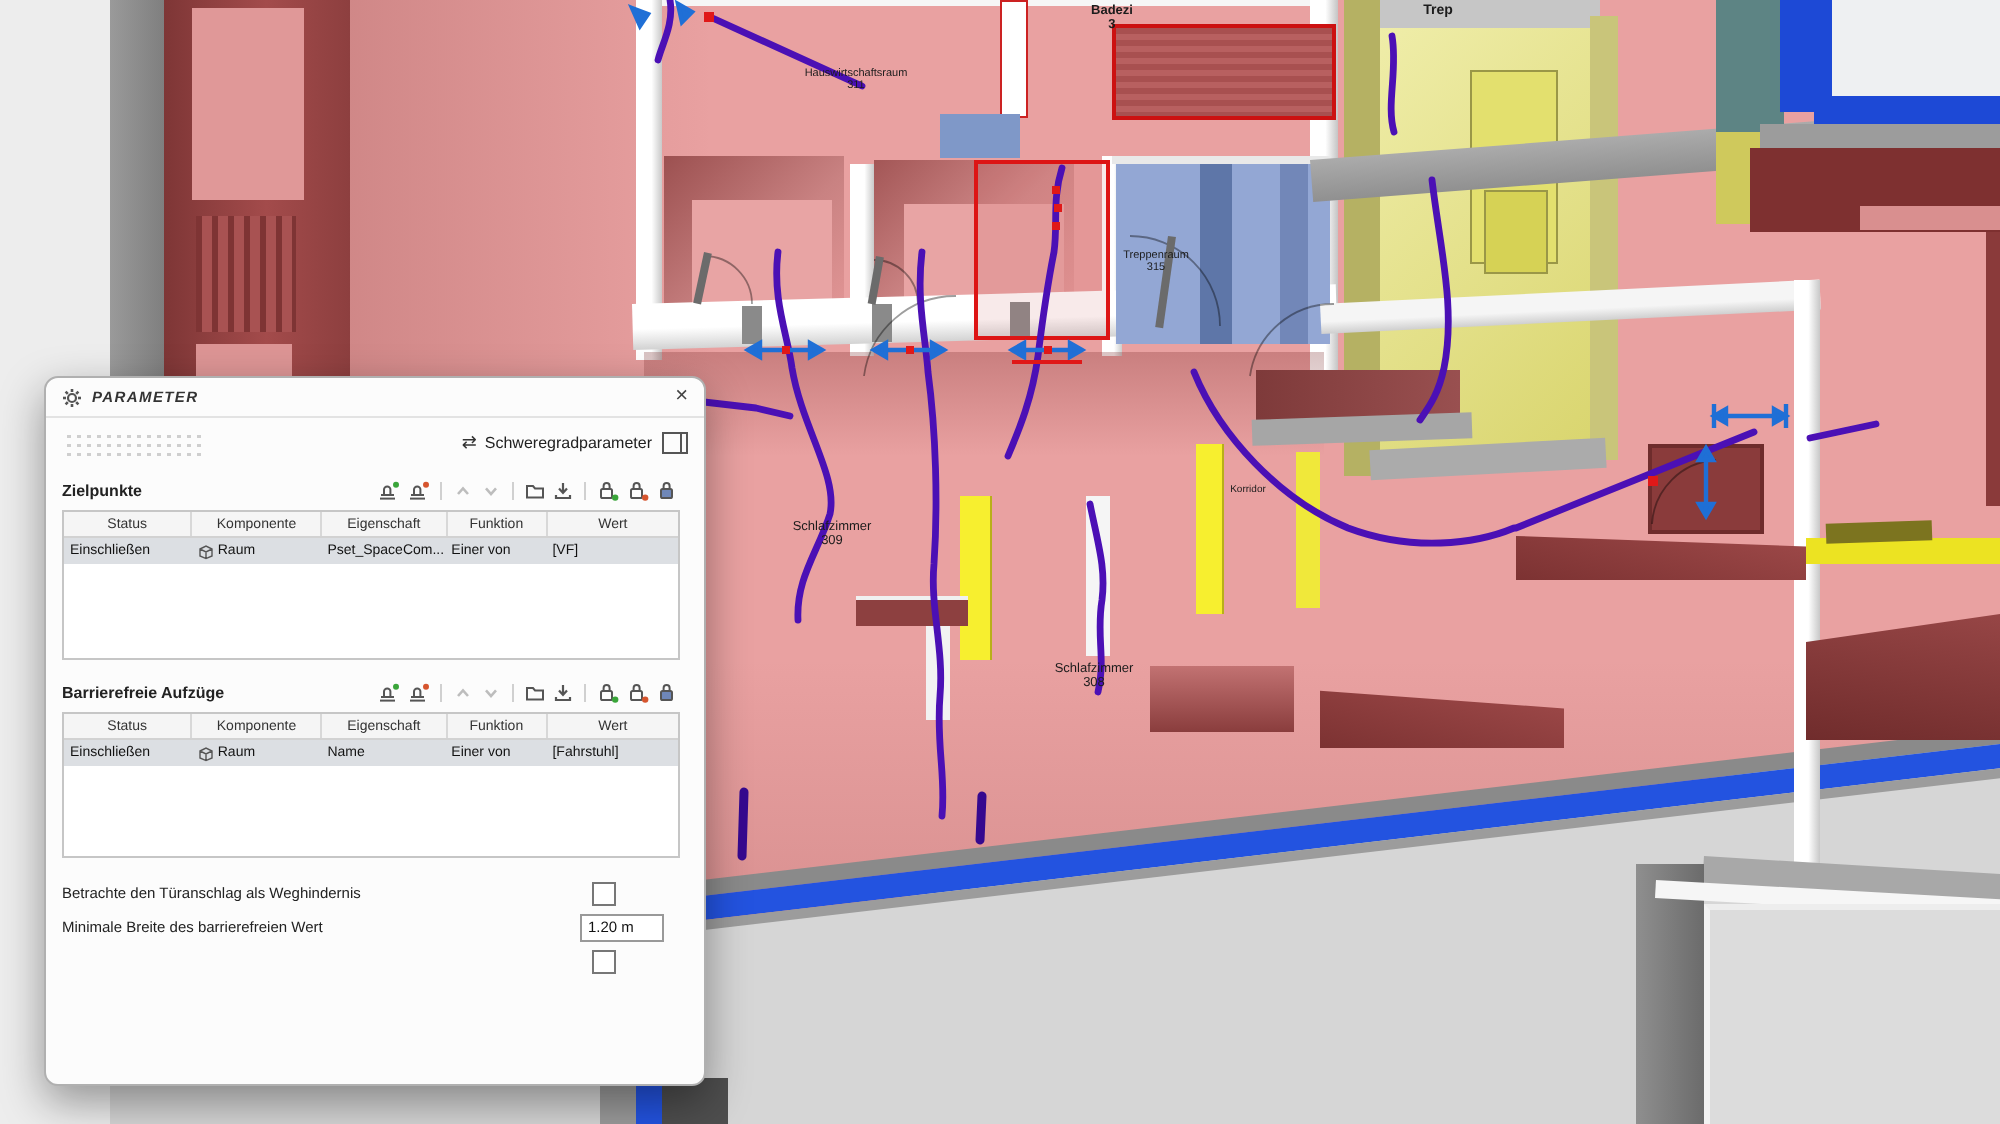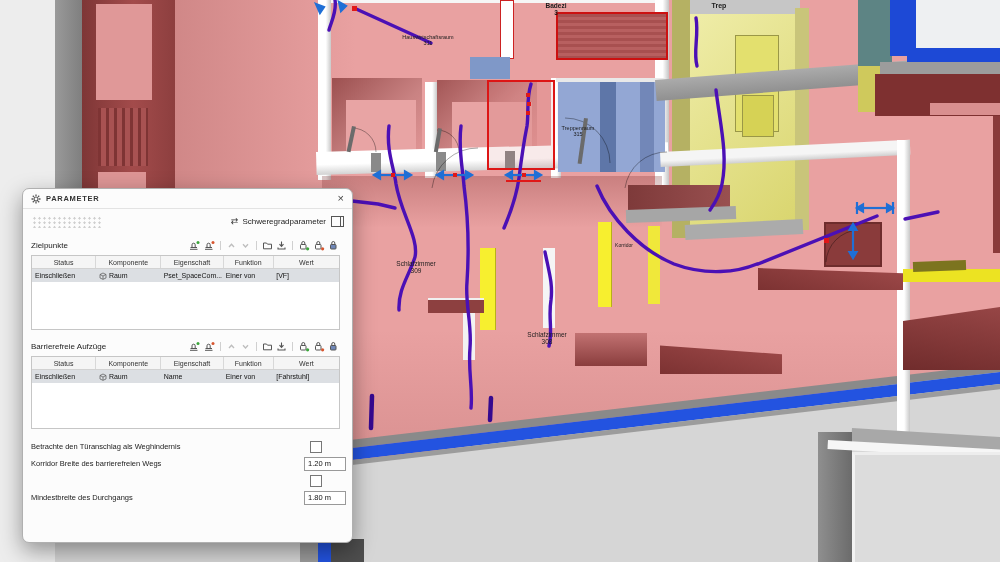--- a/index.html
+++ b/index.html
@@ -11,46 +11,46 @@
   .scene-label{position:absolute;transform:translateX(-50%);text-align:center;
     color:#1c1c1c;line-height:1.12;white-space:nowrap;z-index:7;pointer-events:none;}
   #routes{position:absolute;left:0;top:0;z-index:6;pointer-events:none;}
   
   #dialog{position:absolute;left:22px;top:188px;width:329px;height:353px;z-index:10;
     background:#fcfcfc;border:1px solid #b0b0b0;border-radius:7px;
     box-shadow:0 8px 22px rgba(0,0,0,.38);display:flex;flex-direction:column;
     color:#222;}
   #dlg-header{height:19px;display:flex;align-items:center;gap:5px;padding:0 8px;
     border-bottom:1px solid #e3e3e3;}
-  #dlg-title{font-size:7.5px;font-weight:bold;letter-spacing:.7px;color:#333;}
+  #dlg-title{font-size:7.5px;font-weight:bold;letter-spacing:.7px;color:#333;font-style:italic;}
   #dlg-close{margin-left:auto;font-size:11px;color:#444;cursor:default;line-height:1;}
   #dlg-sub{height:24px;display:flex;align-items:center;padding:0 8px;gap:5px;}
   #grid-dots{width:72px;height:13px;
     background-image:radial-gradient(#cfcfcf 1px, transparent 1.1px);
     background-size:5px 4.5px;background-position:1px 1px;}
   #sev-btn{margin-left:auto;display:flex;align-items:center;gap:4px;font-size:8px;color:#222;}
   .swap-glyph{font-size:9px;color:#333;}
   .sec-row{display:flex;align-items:center;padding:0 12px 0 8px;margin-top:6px;height:13px;}
-  .sec-label{font-size:8px;color:#222;}
+  .sec-label{font-size:8px;color:#222;font-weight:bold;}
   .tbar{margin-left:auto;display:flex;align-items:center;gap:3px;}
   .tbar svg{display:block;}
   .tsep{width:1px;height:9px;background:#d0d0d0;margin:0 2px;}
   .ptable{margin:3px 12px 0 8px;border:1px solid #c6c6c6;background:#fff;font-size:7px;}
   .t-head{display:flex;background:#f5f5f5;border-bottom:1px solid #d2d2d2;height:12px;
     align-items:center;color:#333;}
   .t-head>div{text-align:center;border-right:1px solid #d8d8d8;height:100%;
     display:flex;align-items:center;justify-content:center;}
   .t-head>div:last-child{border-right:none;}
   .t-row{display:flex;height:13px;align-items:center;background:#dcdfe3;color:#111;}
   .t-row>div{padding-left:3px;overflow:hidden;white-space:nowrap;display:flex;
     align-items:center;gap:2px;height:100%;}
   .t-empty{height:47px;background:#fff;}
   .c0{width:64px;}.c1{width:65px;}.c2{width:62px;}.c3{width:50px;}.c4{width:66px;}
   #options{margin-top:9px;display:flex;flex-direction:column;}
-  .opt-row{display:flex;align-items:center;height:17px;padding:0 6px 0 8px;justify-content:center;}
+  .opt-row{display:flex;align-items:center;height:17px;padding:0 20px 0 8px;justify-content:center;}
   .opt-label{font-size:7.5px;color:#222;}
   .opt-spacer{flex:1;}
   .cb{width:10px;height:10px;border:1px solid #777;background:#fff;margin-right:24px;}
   .field{width:37px;height:12px;border:1px solid #999;background:#fff;font-size:7.5px;
     font-family:"Liberation Sans",sans-serif;padding:0 0 0 3px;color:#111;}
   .panel-icon{width:11px;height:9px;border:1px solid #555;position:relative;}
   .panel-icon::after{content:"";position:absolute;right:2px;top:0;bottom:0;width:1px;background:#555;}
 </style>
 </head>
 <body>
@@ -440,28 +440,23 @@
       <div class="t-empty" style="height:45px;"></div>
     </div>
 
     <div id="options">
       <div class="opt-row">
         <span class="opt-label">Betrachte den Türanschlag als Weghindernis</span>
         <span class="opt-spacer"></span>
         <span class="cb"></span>
       </div>
       <div class="opt-row">
-        <span class="opt-label">Korridor Breite des barrierefreien Wegs</span>
+        <span class="opt-label">Minimale Breite des barrierefreien Wert</span>
         <span class="opt-spacer"></span>
         <input class="field" readonly="" value="1.20 m" style="">
       </div>
       <div class="opt-row">
         <span class="opt-spacer"></span>
         <span class="cb"></span>
       </div>
-      <div class="opt-row">
-        <span class="opt-label">Mindestbreite des Durchgangs</span>
-        <span class="opt-spacer"></span>
-        <input class="field" readonly="" value="1.80 m" style="">
-      </div>
     </div>
   </div>
 </div>
 
 </body></html>

